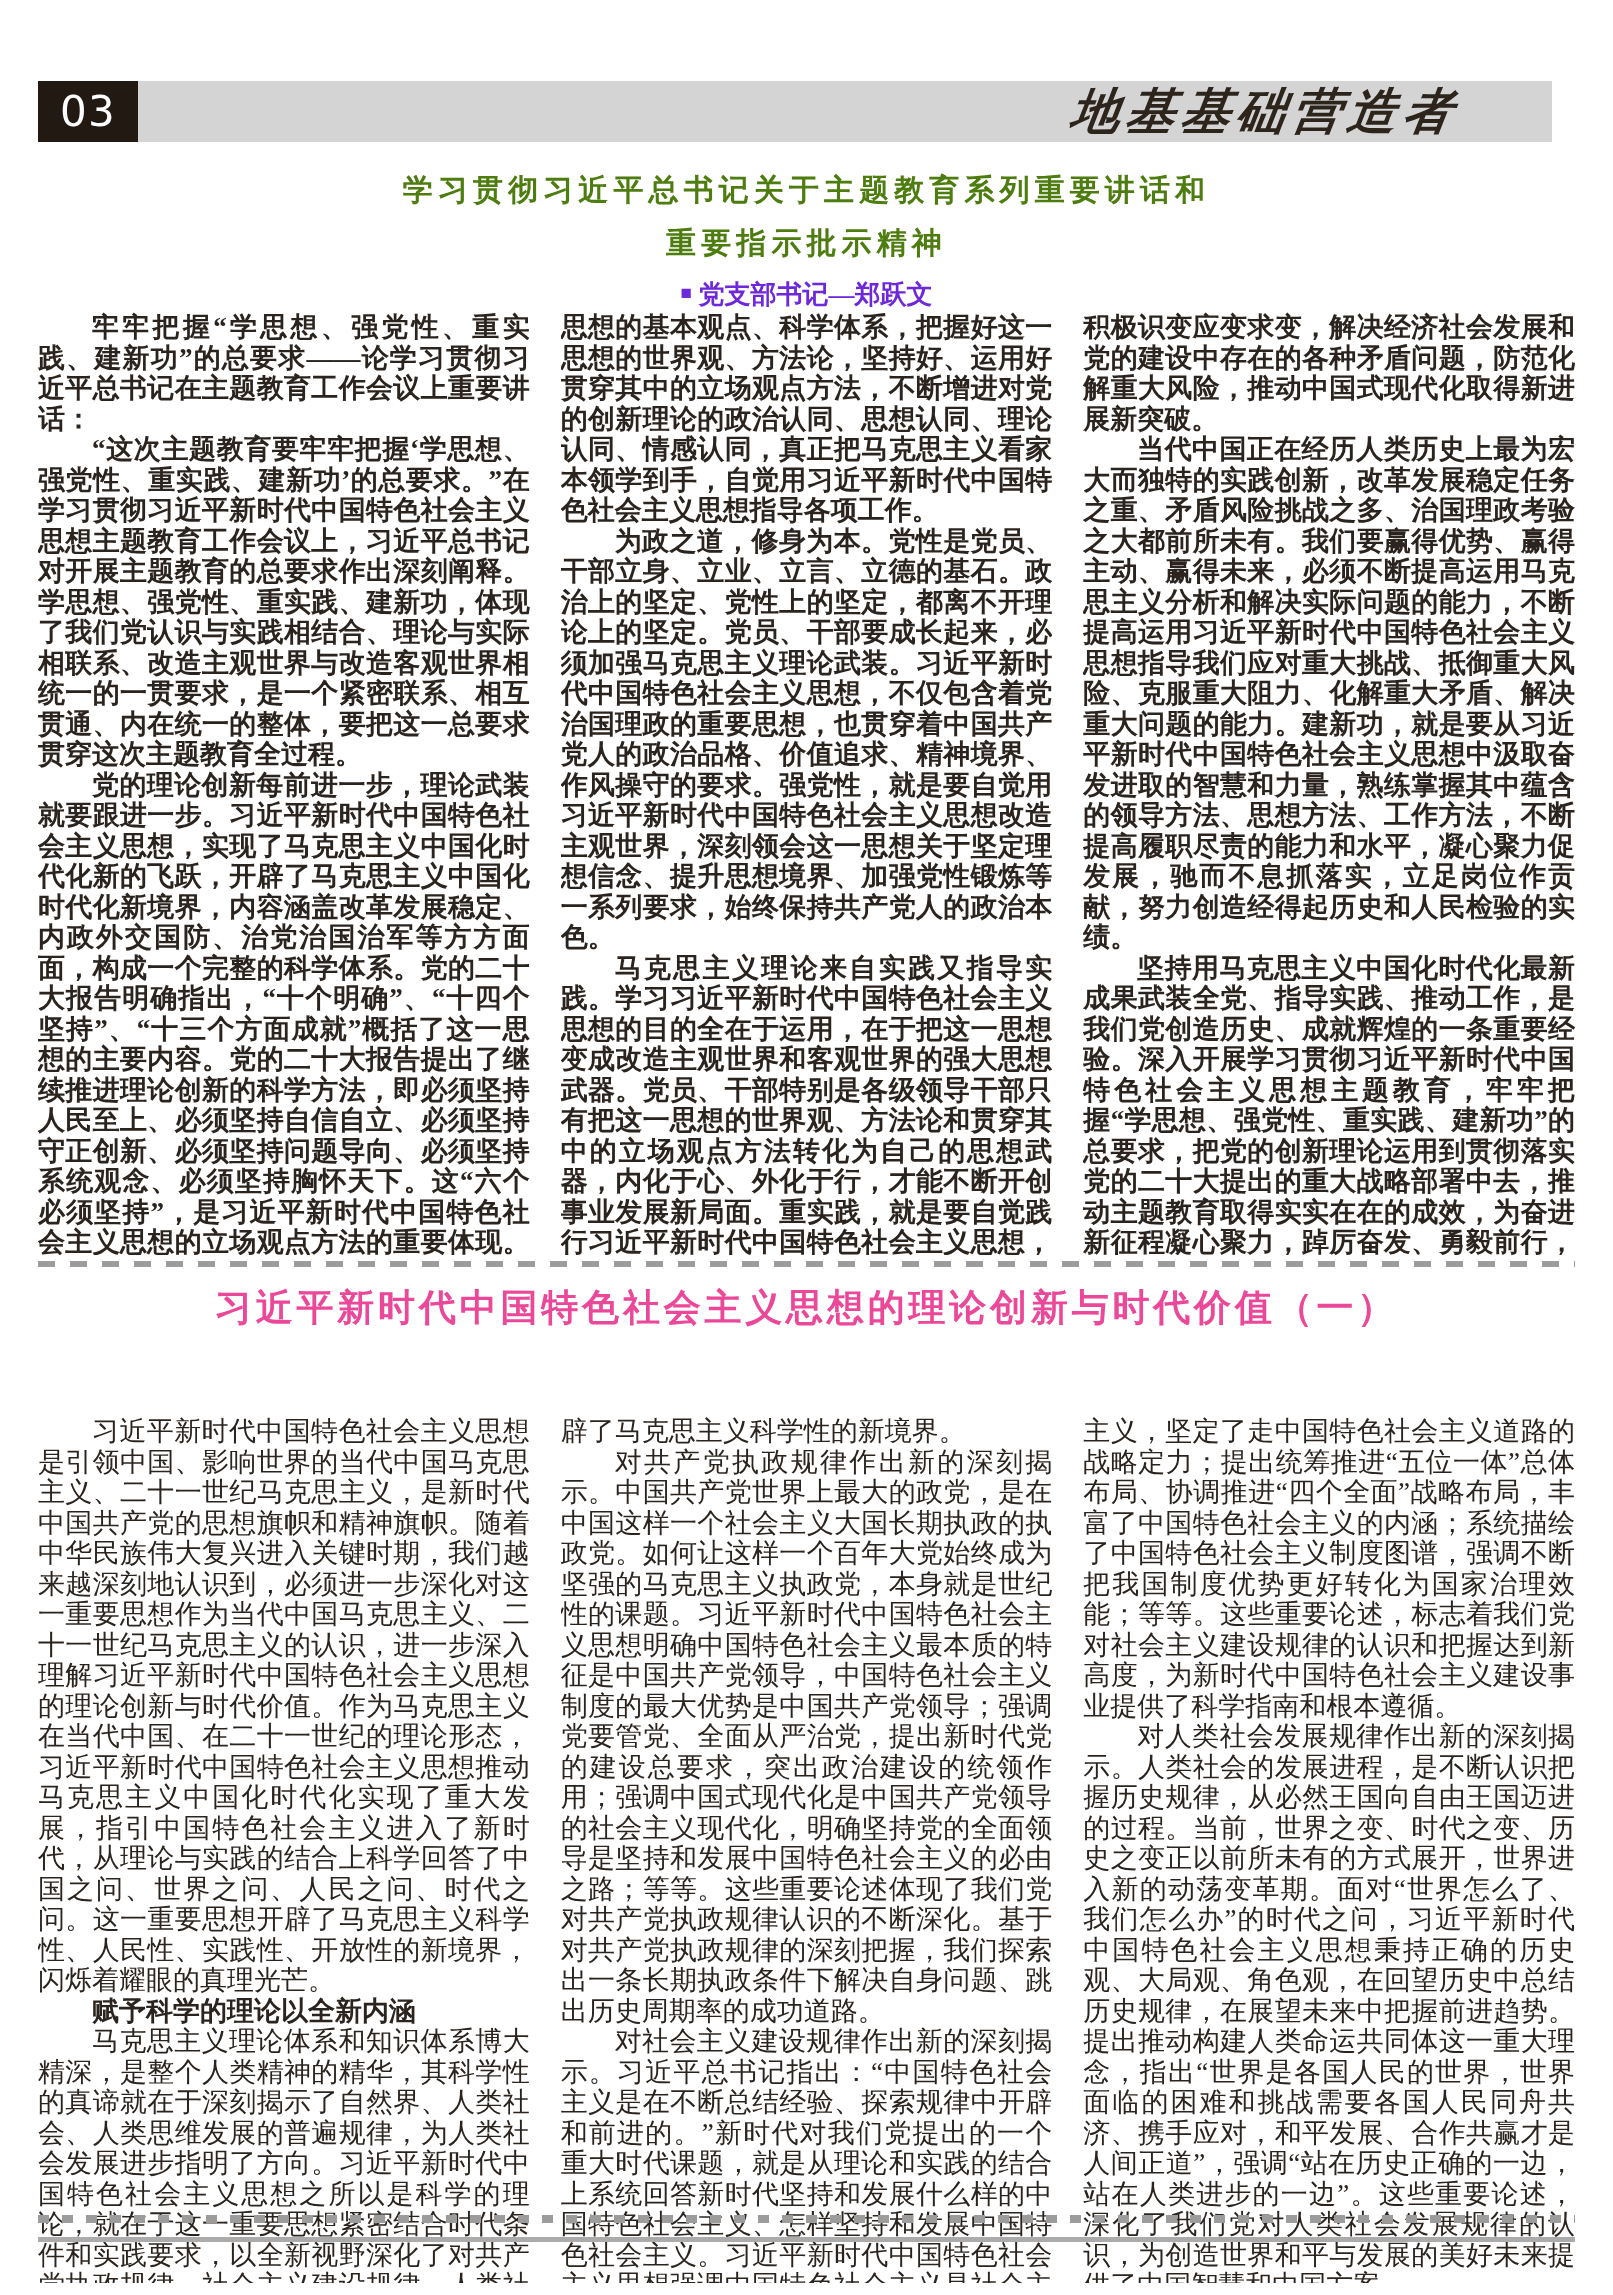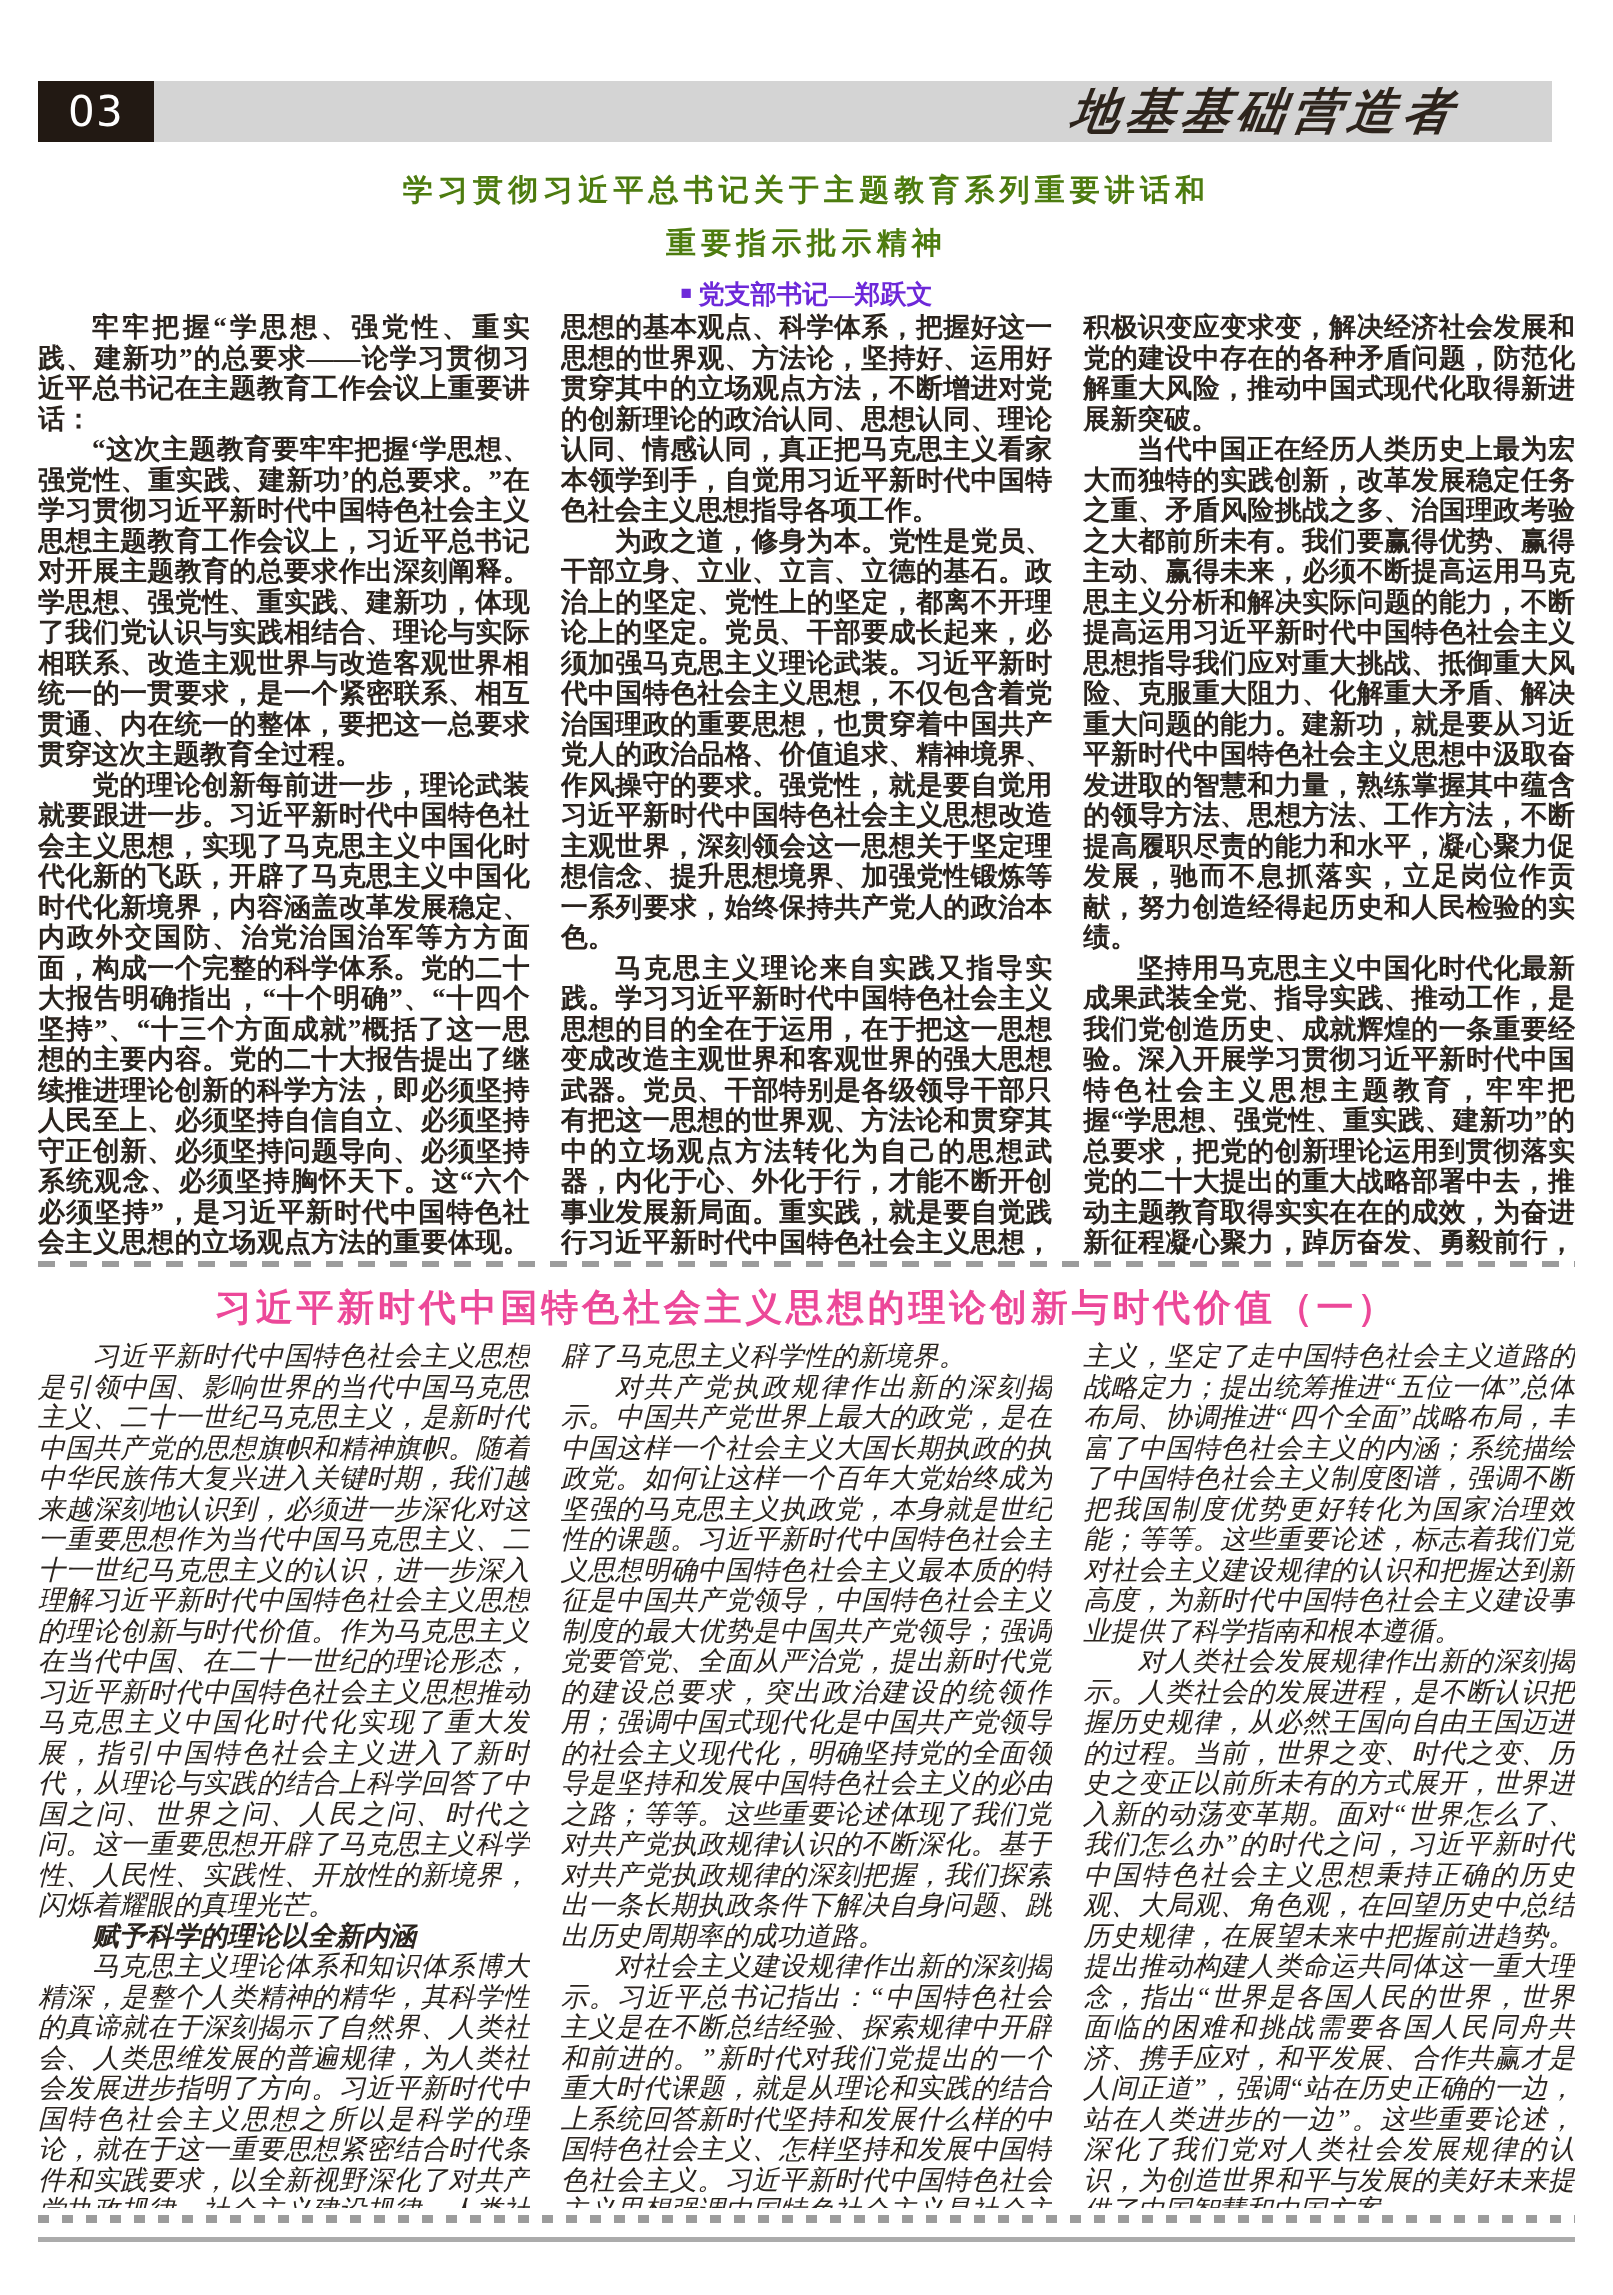--- a/index.html
+++ b/index.html
@@ -15,21 +15,21 @@
   
   .header-bar{
     position:absolute;
     top:81px;left:38px;
     width:1514px;height:61px;
     background:#d4d4d4;
     display:flex;
     align-items:center;
   }
   .page-number-box{
-    width:116px;height:61px;
+    width:100px;height:61px;
     background:#221913;
     display:flex;align-items:center;justify-content:center;
     flex:none;
   }
   .page-number{
     color:#ffffff;
     font-family:"DejaVu Sans","Liberation Sans",sans-serif;
     font-size:42px;
     font-weight:400;
     letter-spacing:1.3px;
@@ -72,21 +72,21 @@
   }
   
   .cols{
     position:absolute;
     left:38px;width:1537px;
     display:grid;
     grid-template-columns:repeat(3,1fr);
     column-gap:31px;
   }
   .cols-a1{top:312px;height:943px;font-weight:bold;}
-  .cols-a2{top:1341px;height:867px;font-style:italic;}
+  .cols-a2{top:1416px;height:867px;}
   .col{
     overflow:hidden;
     height:100%;
     font-size:27px;
     line-height:30.5px;
     text-align:justify;
     text-justify:inter-ideograph;
     word-break:break-all;
   }
   .para{margin:0;text-indent:2em;}

